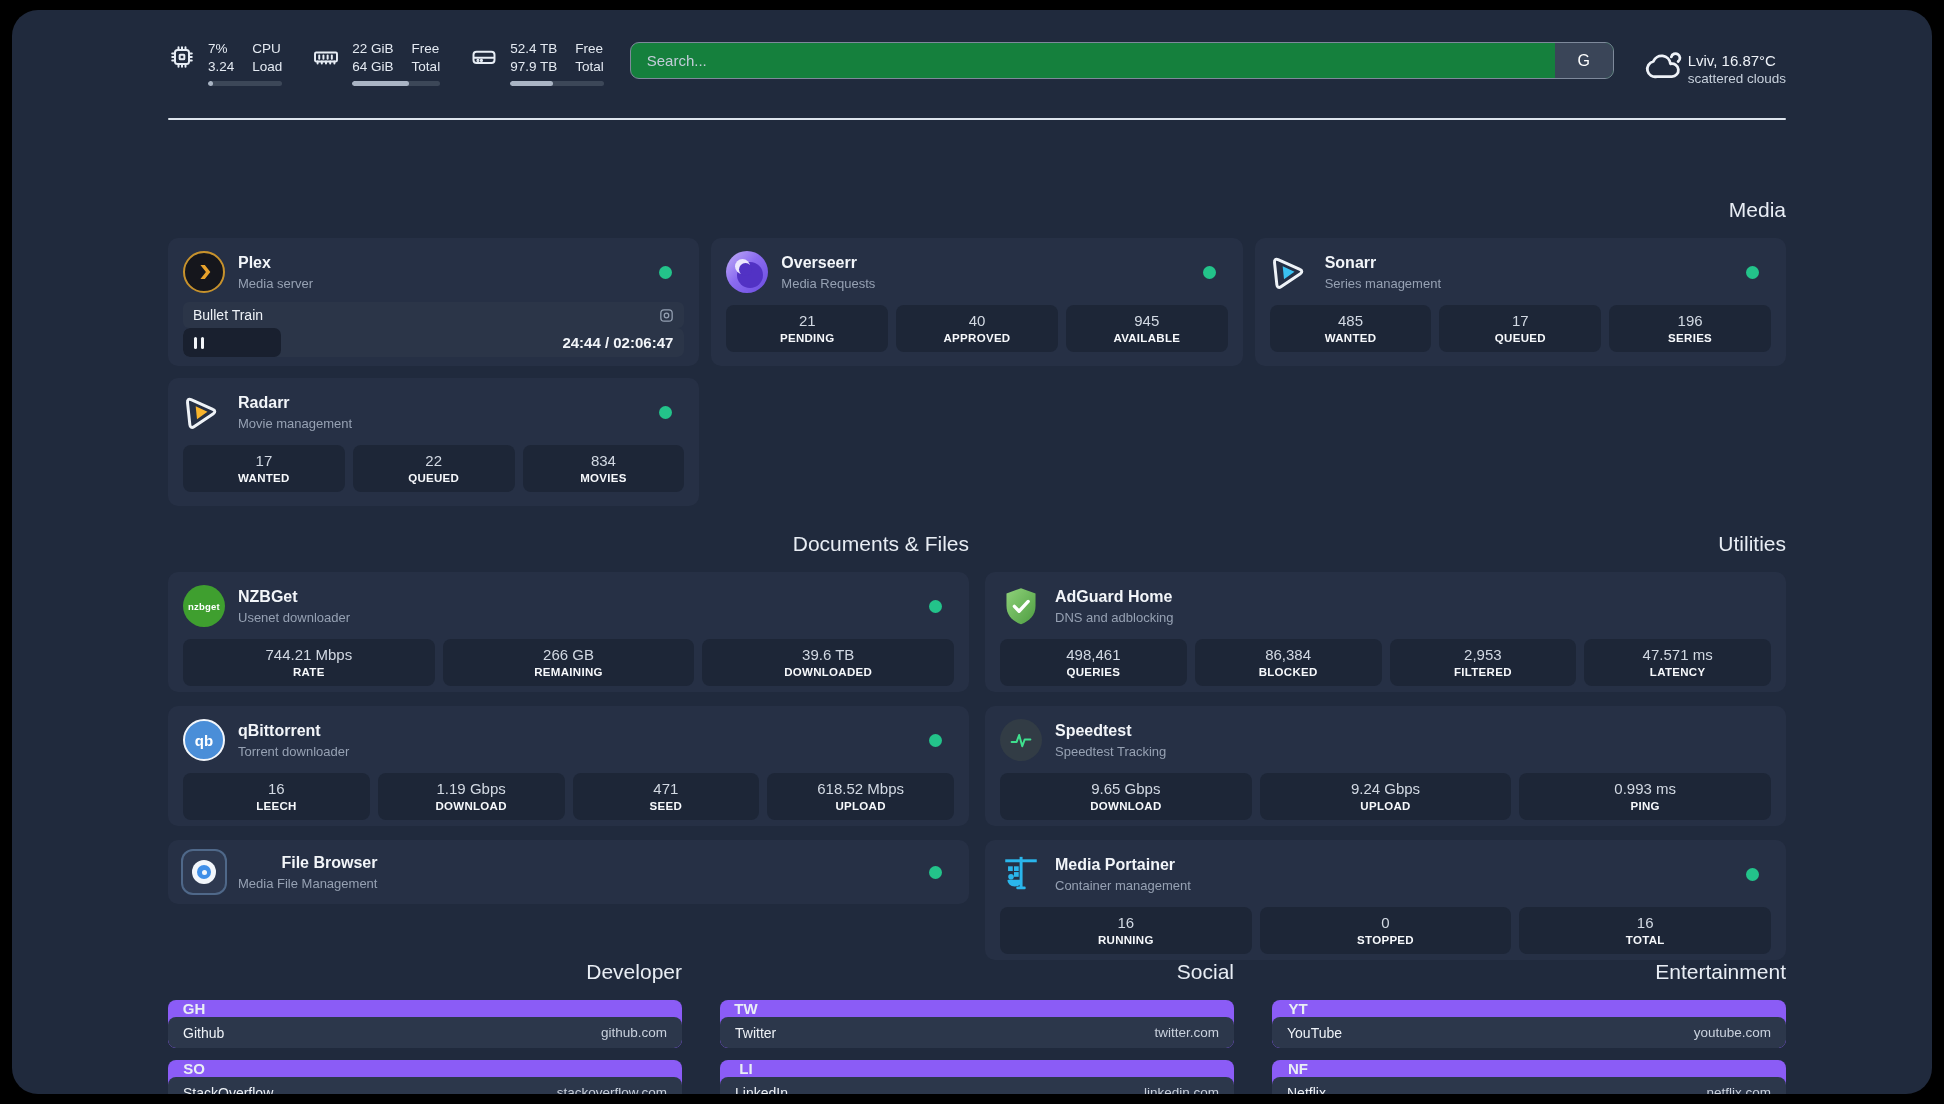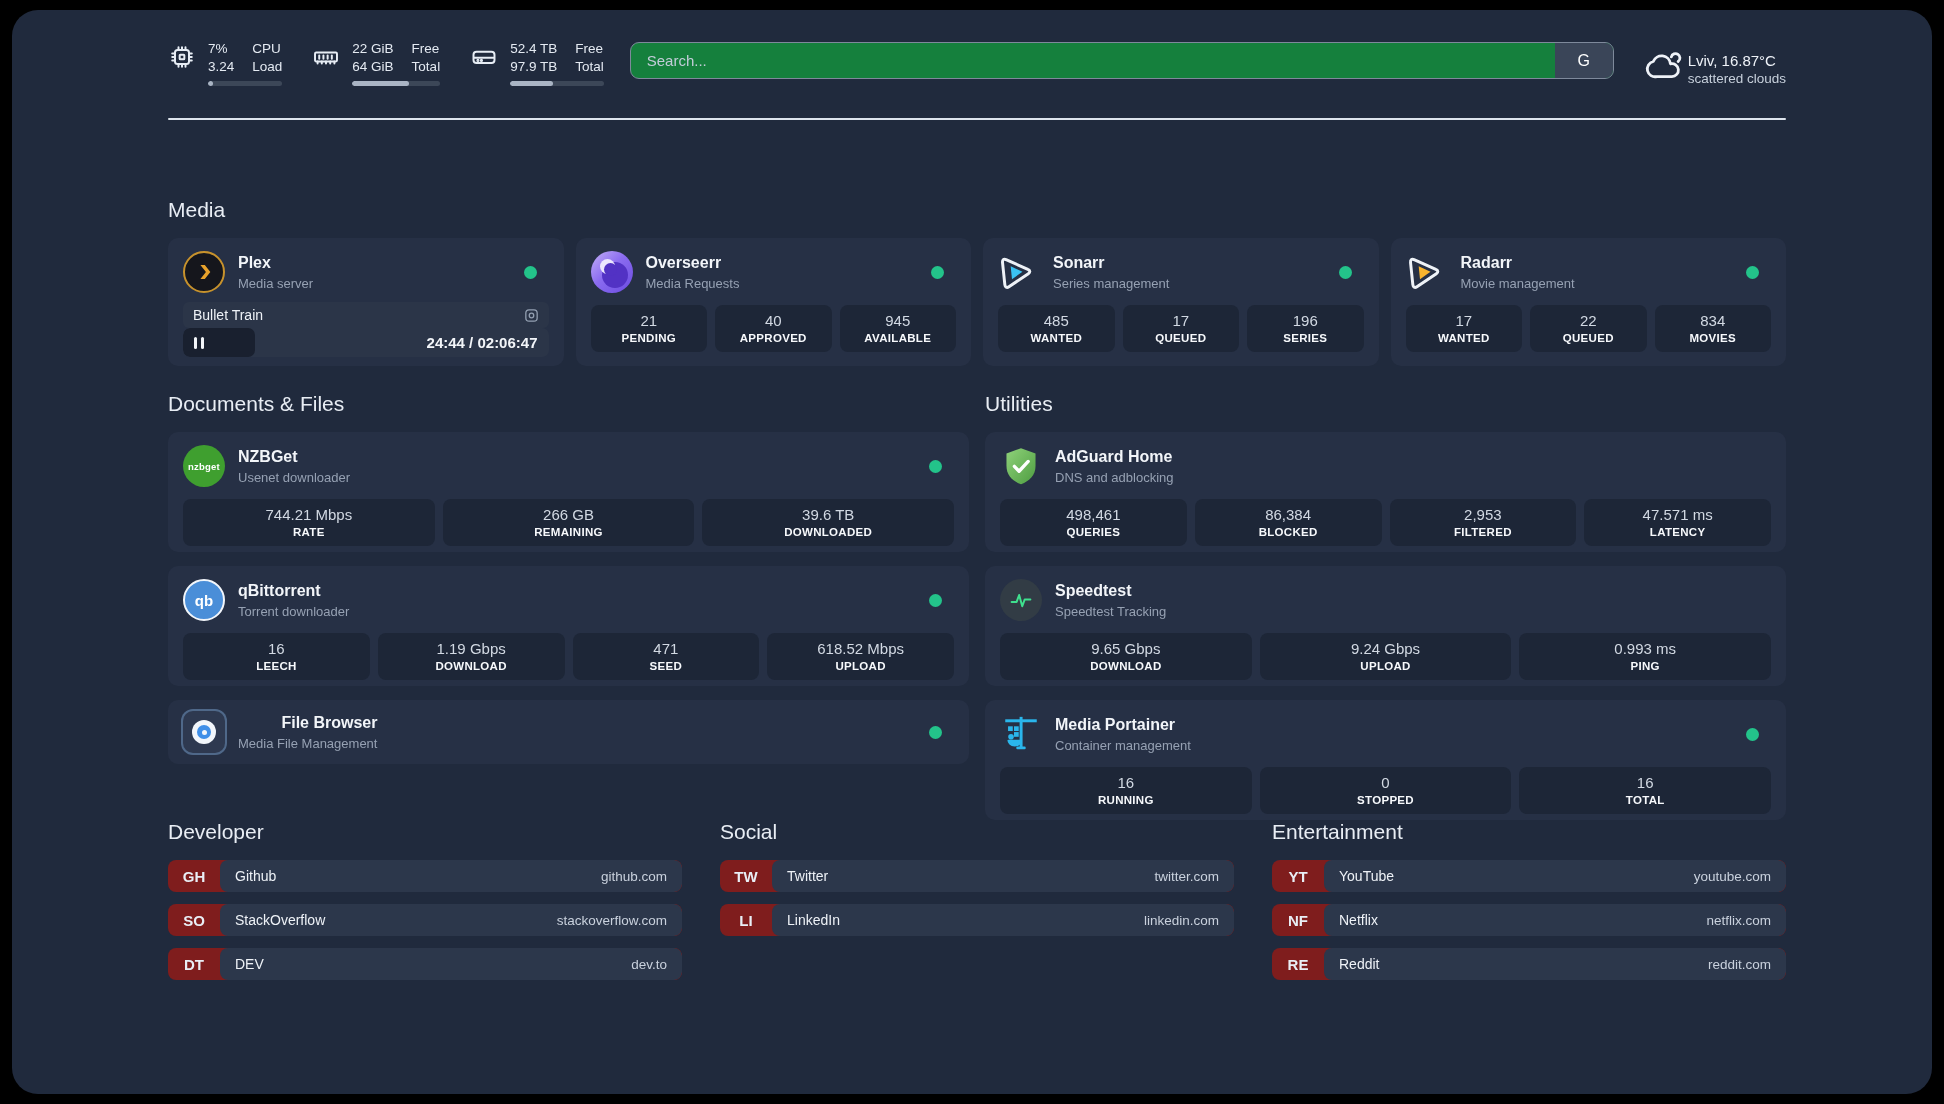--- a/index.html
+++ b/index.html
@@ -31,23 +31,23 @@
               border:none;cursor:pointer;font-family:"Liberation Sans",sans-serif;}
   .weather{display:flex;align-items:flex-end;gap:2px;flex:0 0 auto;margin-top:4px;}
   .weather-icon{width:42px;height:42px;color:#eef2f8;}
   .weather-icon svg{width:100%;height:100%;}
   .weather-l1{font-size:15px;color:#eef2f8;font-weight:500;}
   .weather-l2{font-size:13.5px;color:#c7d0dc;margin-top:2px;}
 
   .divider{height:2px;background:#dde4ed;border-radius:1px;margin-top:32px;}
 
   
-  .section-heading{font-size:21px;color:#e8edf4;font-weight:500;}
+  .section-heading{font-size:21px;color:#e8edf4;font-weight:500;text-align:right;}
   .section-media{margin-top:78px;}
-  .media-grid{display:grid;grid-template-columns:repeat(4,1fr);gap:12px;margin-top:16px;}
+  .media-grid{display:grid;grid-template-columns:repeat(3,1fr);gap:12px;margin-top:16px;}
 
   .card{background:#263045;border-radius:10px;padding:13px 15px;box-sizing:border-box;cursor:pointer;}
   .card-media{height:128px;}
   .card-tall{height:120px;}
   .card-short{height:64px;display:flex;align-items:center;text-align:right;}
   .card-short .card-head{flex:1;}
   .card-head{display:flex;align-items:center;gap:13px;}
   .app-icon{width:42px;height:42px;flex:0 0 auto;display:flex;align-items:center;justify-content:center;position:relative;}
   .app-icon svg{width:100%;height:100%;}
   .app-name{font-size:16px;font-weight:600;color:#f2f5f9;line-height:1.2;}
@@ -89,21 +89,21 @@
   .fb-c2{width:14px;height:14px;border-radius:50%;background:#3f8fe8;display:flex;align-items:center;justify-content:center;}
   .fb-c3{width:5px;height:5px;border-radius:50%;background:#f2f6fb;}
   .ovsr-circle{background:linear-gradient(135deg,#c3b0f7 0%,#8b6cf0 45%,#6a4be0 100%);position:relative;overflow:hidden;}
   .ovsr-swirl{position:absolute;width:26px;height:26px;border-radius:50%;background:#5232c4;right:5px;bottom:5px;}
   .ovsr-moon{position:absolute;width:15px;height:15px;border-radius:50%;background:#ece7fd;left:9px;top:8px;}
   .ovsr-moon::after{content:"";position:absolute;width:13px;height:13px;border-radius:50%;background:#5232c4;left:4px;top:4px;}
 
   
   .bookmarks{display:grid;grid-template-columns:1fr 1fr 1fr;gap:38px;}
   .bm-rows{margin-top:16px;display:flex;flex-direction:column;gap:12px;}
-  .bm-row{height:32px;background:#7f1d1d;border-radius:8px;display:flex;overflow:hidden;cursor:pointer;}
+  .bm-row{height:48px;background:#8b5cf6;border-radius:8px;display:flex;overflow:hidden;cursor:pointer;flex-direction:column;}
   .bm-abbr{width:52px;display:flex;align-items:center;justify-content:center;font-size:15px;
            font-weight:600;color:#e9eef5;flex:0 0 auto;}
   .bm-main{flex:1;background:#2c374b;border-radius:8px;display:flex;align-items:center;padding:0 15px;}
   .bm-name{font-size:14px;color:#eef2f7;font-weight:500;}
   .bm-url{margin-left:auto;font-size:13.5px;color:#c9d1dd;}
 </style>
 </head>
 <body>
 
 <div class="panel">

